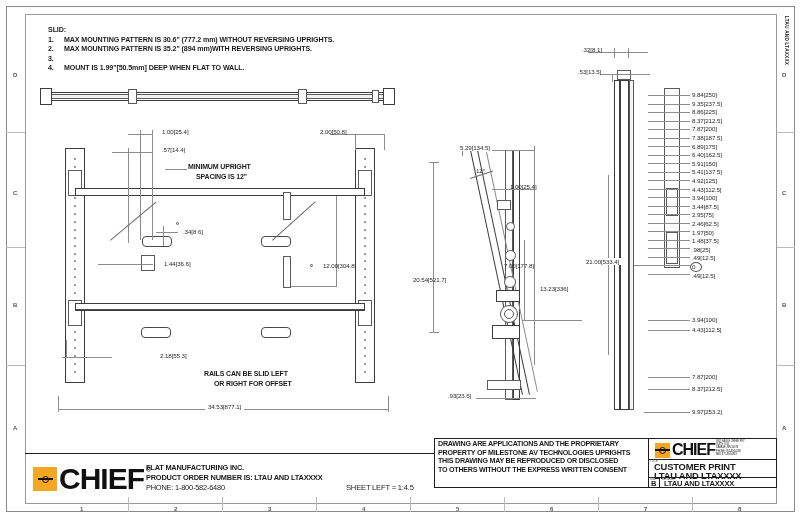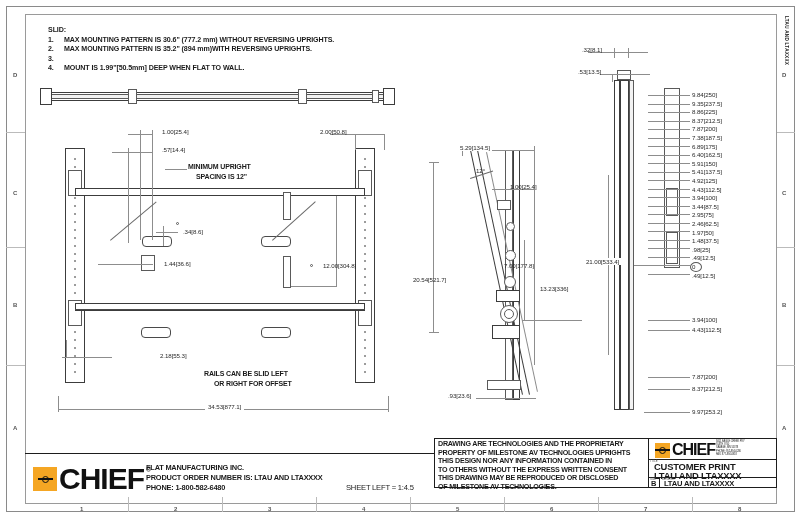--- a/index.html
+++ b/index.html
@@ -389,26 +389,24 @@
     <div class="t dim" style="left:692px;top:408px;">9.97[253.2]</div>
   </div>
 
   <div class="tb" style="left:434px;top:438px;width:343px;height:50px;"></div>
   <div class="vl" style="left:648px;top:438px;height:50px;border-left:0.9px solid #1d1d1d;"></div>
   <div class="hl" style="left:648px;top:459px;width:129px;border-top:0.9px solid #1d1d1d;"></div>
   <div class="hl" style="left:648px;top:477px;width:129px;border-top:0.9px solid #1d1d1d;"></div>
   <div class="vl" style="left:659px;top:477px;height:11px;border-left:0.9px solid #1d1d1d;"></div>
 
   <div style="position:absolute;left:438px;top:440px;width:206px;" class="legal">
-    <div>DRAWING ARE TECHNOLOGIES AND THE PROPRIETARY</div>
+    <div>DRAWING ARE APPLICATIONS AND THE PROPRIETARY</div>
     <div>PROPERTY OF MILESTONE AV TECHNOLOGIES UPRIGHTS</div>
-    <div>THIS DESIGN NOR ANY INFORMATION CONTAINED IN</div>
+    <div>THIS DRAWING MAY BE REPRODUCED OR DISCLOSED</div>
     <div>TO OTHERS WITHOUT THE EXPRESS WRITTEN CONSENT</div>
-    <div>THIS DRAWING MAY BE REPRODUCED OR DISCLOSED</div>
-    <div>OF MILESTONE AV TECHNOLOGIES.</div>
   </div>
 
   <div style="position:absolute;left:655px;top:441px;" class="chief-logo">
     <span class="chief-mark"></span>
     <span class="chief-word" style="font-size:16px;">CHIEF</span>
   </div>
   <div style="position:absolute;left:716px;top:440px;width:58px;" class="addr">
     <div>8401 EAGLE CREEK PKY</div>
     <div>SUITE #700</div>
     <div>SAVAGE, MN 55378</div>
@@ -426,16 +424,16 @@
   <div class="t" style="left:664px;top:479px;font-size:7.6px;font-weight:bold;letter-spacing:-0.2px;">LTAU AND LTAXXXX</div>
 
   <div class="hl" style="left:25px;top:453px;width:409px;border-top:0.9px solid #1d1d1d;"></div>
   <div style="position:absolute;left:33px;top:462px;" class="chief-logo">
     <span class="chief-mark" style="width:24px;height:24px;"></span>
     <span class="chief-word" style="font-size:30px;">CHIEF</span>
     <span style="font-size:7px;font-weight:bold;align-self:flex-start;margin-top:4px;">®</span>
   </div>
   <div class="t" style="left:146px;top:463px;font-size:7.4px;font-weight:bold;letter-spacing:-0.2px;">FLAT MANUFACTURING INC.</div>
   <div class="t" style="left:146px;top:473px;font-size:7.4px;font-weight:bold;letter-spacing:-0.2px;">PRODUCT ORDER NUMBER IS: LTAU AND LTAXXXX</div>
-  <div class="t" style="left:146px;top:483px;font-size:7.4px;font-weight:bold;letter-spacing:-0.2px;">PHONE: 1-800-582-6480</div>
+  <div class="t" style="left:146px;top:483px;font-size:7.4px;font-weight:normal;letter-spacing:-0.2px;">PHONE: 1-800-582-6480</div>
   <div class="t" style="left:346px;top:483px;font-size:7.6px;letter-spacing:-0.2px;">SHEET LEFT = 1:4.5</div>
 
 </div>
 
 </body></html>

